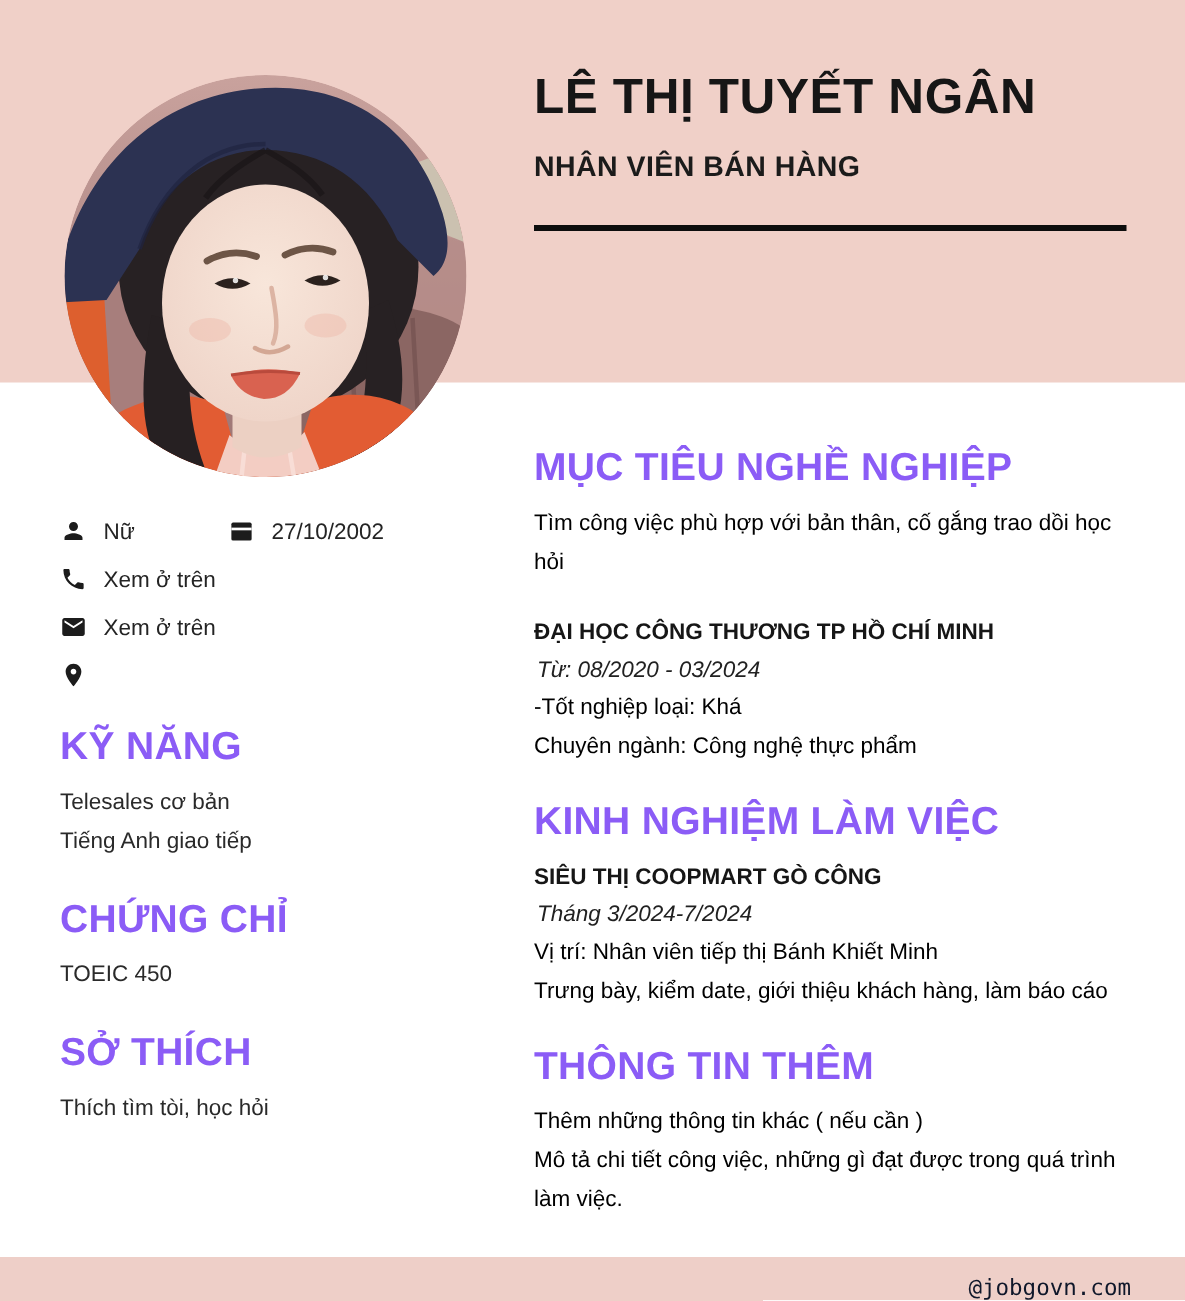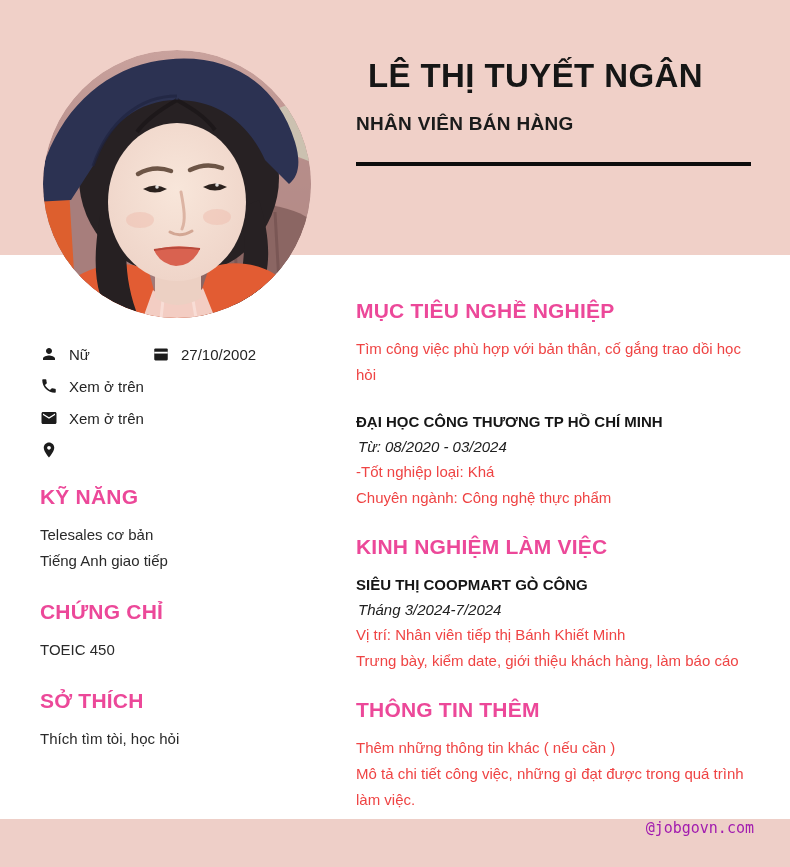--- a/index.html
+++ b/index.html
@@ -6,53 +6,53 @@
   html,body { margin:0; padding:0; }
   body {
     width:790px; height:867px;
     font-family:"Liberation Sans","DejaVu Sans",sans-serif;
     color:#212121; background:#ffffff;
   }
   .page { position:relative; width:790px; height:867px; overflow:hidden; background:#fff; }
 
   .band-top { position:absolute; top:0; left:0; right:0; height:255px; background:#f0d0c8; }
   .band-bottom {
-    position:absolute; left:0; right:0; bottom:0; height:48px; background:#eecfc8;
-    display:flex; align-items:flex-start; justify-content:flex-end; padding-right:36px;
-    font-family:"DejaVu Sans Mono","Liberation Mono",monospace; font-size:15px; color:#a21caf;
+    position:absolute; left:0; right:0; bottom:0; height:29px; background:#eecfc8;
+    display:flex; align-items:flex-end; justify-content:flex-end; padding-right:36px;
+    font-family:"DejaVu Sans Mono","Liberation Mono",monospace; font-size:15px; color:#0f172a;
   }
 
   .photo {
     position:absolute; left:43px; top:50px; width:268px; height:268px;
     border-radius:50%; overflow:hidden;
   }
 
   .head { position:absolute; left:356px; top:44px; width:395px; }
-  .head h1 { margin:12px; font-size:33px; line-height:40px; font-weight:700; color:#161616; letter-spacing:.4px; }
+  .head h1 { margin:0; font-size:33px; line-height:40px; font-weight:700; color:#161616; letter-spacing:.4px; }
   .job { margin-top:17px; font-size:19px; font-weight:700; color:#1b1b1b; letter-spacing:.3px; }
   .rule { height:4px; background:#0d0d0d; margin-top:27px; }
 
   .left { position:absolute; left:40px; top:338px; width:278px; }
   .row { display:flex; align-items:center; height:32px; font-size:15px; color:#242424; }
   .row.addr { height:auto; align-items:flex-start; padding-top:4px; }
   .icon { width:18px; height:18px; flex:0 0 18px; margin-right:11px; }
   .icon svg { display:block; width:18px; height:18px; }
   .val.first { width:83px; }
   .addr .icon { margin-top:3px; }
   .addr .val { line-height:24px; width:232px; }
 
-  h2.side, h2.main { font-size:21px; font-weight:700; line-height:30px; margin:0; color:#ec4899; letter-spacing:.2px; }
+  h2.side, h2.main { font-size:26px; font-weight:700; line-height:30px; margin:0; color:#8b5cf6; letter-spacing:.2px; }
   h2.side { margin:23px 0 10px; }
   .left ul { list-style:none; margin:0; padding:0; }
   .left li { font-size:15px; line-height:26px; color:#2a2a2a; }
 
   .right { position:absolute; left:356px; top:296px; width:398px; }
   .sec { margin-bottom:21px; }
   .sec h2 { margin-bottom:10px; }
-  .right p { margin:0; font-size:15px; line-height:26px; color:#ef4444; }
+  .right p { margin:0; font-size:15px; line-height:26px; color:#000000; }
   .org { font-weight:700; font-size:15px; line-height:25px; color:#161616; }
   .period { font-style:italic; font-size:15px; line-height:25px; padding-left:2px; }
   .muted { color:#8f8f8f; }
 </style>
 </head>
 <body>
 
 <div class="page">
 
   <div class="band-top"></div>

